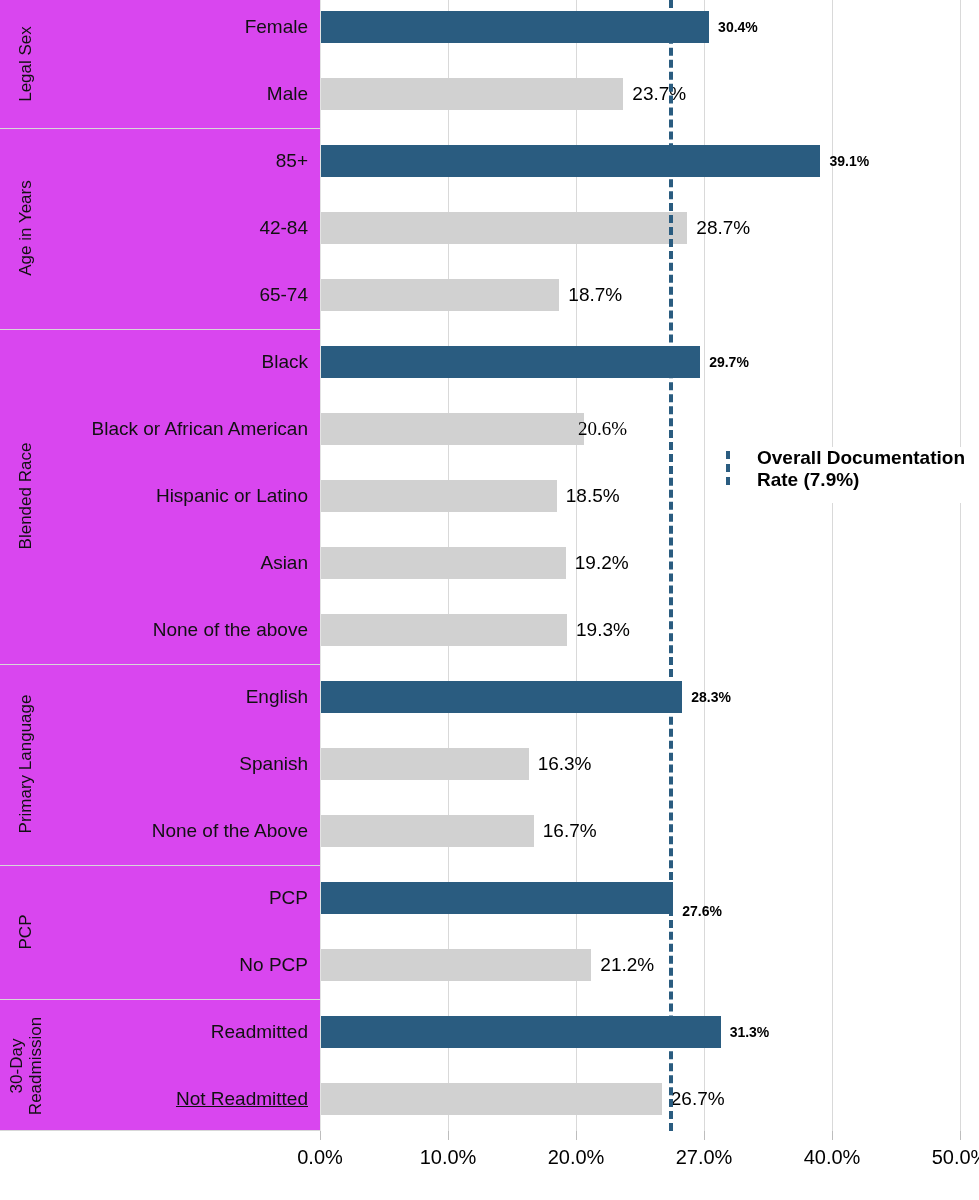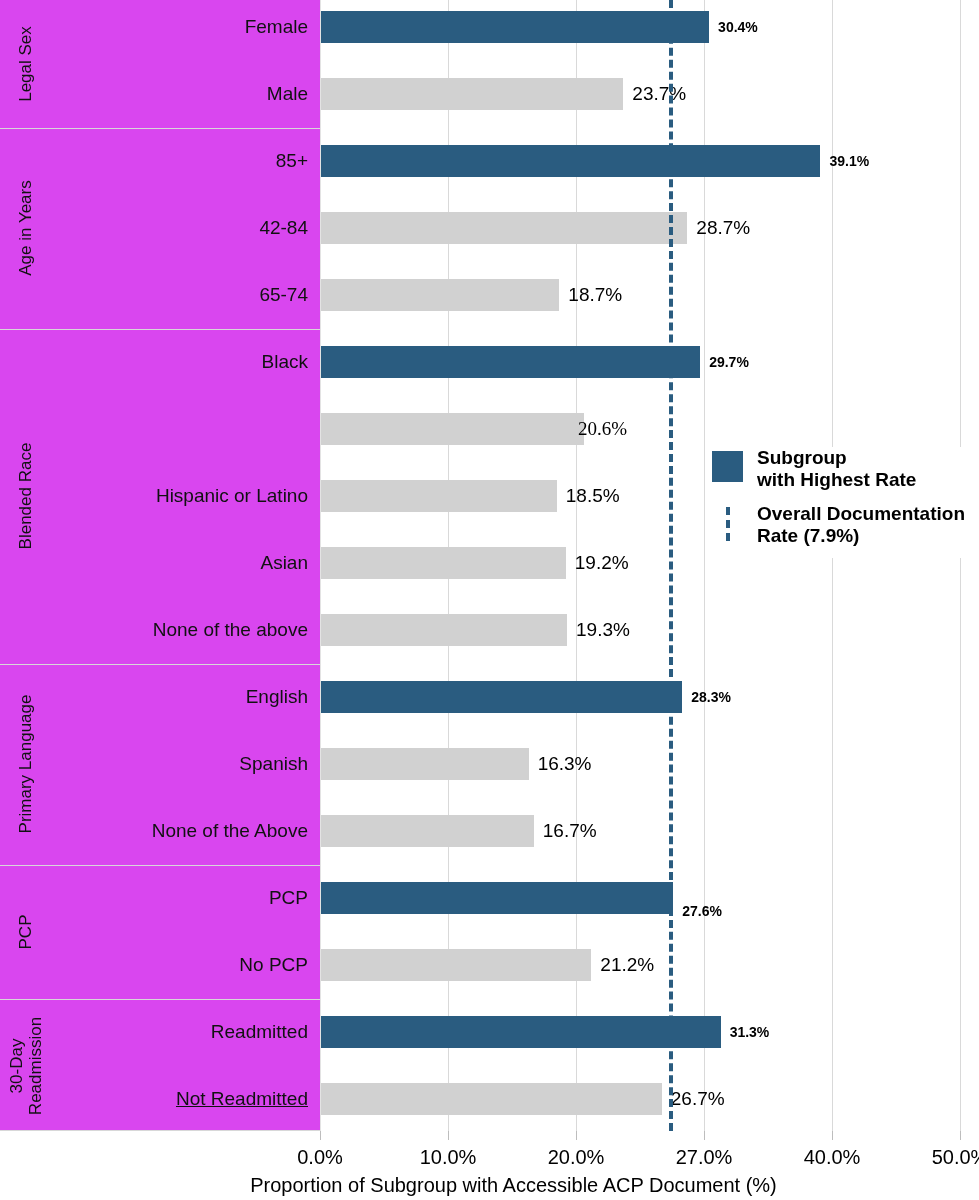--- a/index.html
+++ b/index.html
@@ -208,20 +208,21 @@
       <div class="ref-line" style="left: 349.44px;"></div>
     </div>
 
   <div class="label-pane" id="label-pane">
       <div class="cat-label" style="top: 27px;">Female</div>
       <div class="cat-label" style="top: 94px;">Male</div>
       <div class="cat-label" style="top: 161px;">85+</div>
       <div class="cat-label" style="top: 228px;">42-84</div>
       <div class="cat-label" style="top: 295px;">65-74</div>
       <div class="cat-label" style="top: 362px;">Black</div>
+      <div class="cat-label" style="top: 429px;">Black or African American</div>
       <div class="cat-label" style="top: 496px;">Hispanic or Latino</div>
       <div class="cat-label" style="top: 563px;">Asian</div>
       <div class="cat-label" style="top: 630px;">None of the above</div>
       <div class="cat-label" style="top: 697px;">English</div>
       <div class="cat-label" style="top: 764px;">Spanish</div>
       <div class="cat-label" style="top: 831px;">None of the Above</div>
       <div class="cat-label" style="top: 898px;">PCP</div>
       <div class="cat-label" style="top: 965px;">No PCP</div>
       <div class="cat-label" style="top: 1032px;">Readmitted</div>
       <div class="cat-label" style="top: 1099px; text-decoration: underline;">Not Readmitted</div>
@@ -245,27 +246,20 @@
         <span>PCP</span>
       </div>
       <div class="group-divider" style="top: 998.5px;"></div>
       <div class="group-title" style="top: 1065.5px; left: 26px;">
         <span style="line-height: 1.12;">30-Day<br>Readmission</span>
       </div>
       <div class="group-divider" style="top: 1130px;"></div>
     </div>
 
   <div class="legend" id="legend">
-      <div class="legend-row">
-        <div class="legend-swatch-box" style="background: rgb(42, 92, 128);"></div>
-        <div class="legend-text">
-          <div>Subgroup</div>
-          <div>with Highest Rate</div>
-        </div>
-      </div>
       <div class="legend-row">
         <div class="legend-swatch-line">
           <i style="border-left-color: rgb(42, 92, 128);"></i>
         </div>
         <div class="legend-text">
           <div>Overall Documentation</div>
           <div>Rate (7.9%)</div>
         </div>
       </div>
     </div>
@@ -277,17 +271,14 @@
       <div class="xtick-label" style="left: 448px;">10.0%</div>
       <div class="xtick" style="left: 576px;"></div>
       <div class="xtick-label" style="left: 576px;">20.0%</div>
       <div class="xtick" style="left: 704px;"></div>
       <div class="xtick-label" style="left: 704px;">27.0%</div>
       <div class="xtick" style="left: 832px;"></div>
       <div class="xtick-label" style="left: 832px;">40.0%</div>
       <div class="xtick" style="left: 960px;"></div>
       <div class="xtick-label" style="left: 960px;">50.0%</div>
     </div>
-  <div class="xaxis-title">
-    <span class="xaxis-title-inner">Proportion of  Subgroup with Accessible ACP Document (%)</span>
-  </div>
 
 </div>
 
 </body></html>

